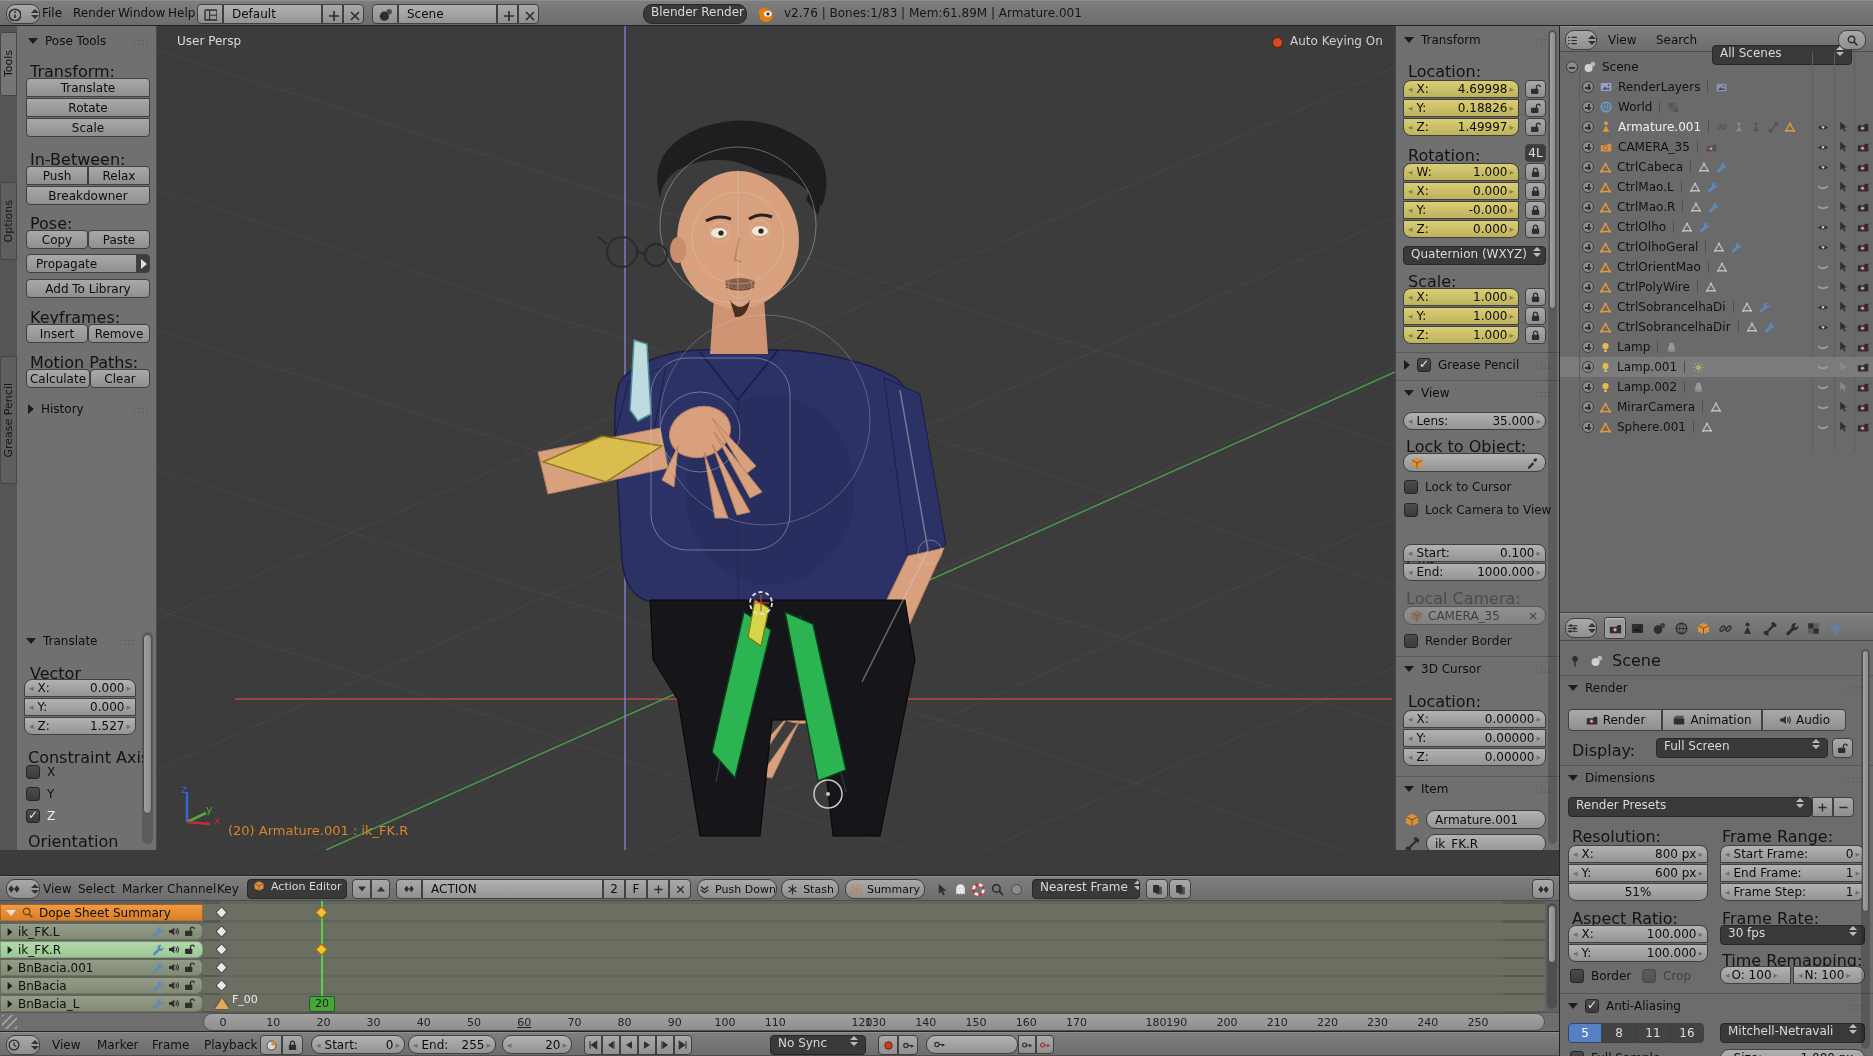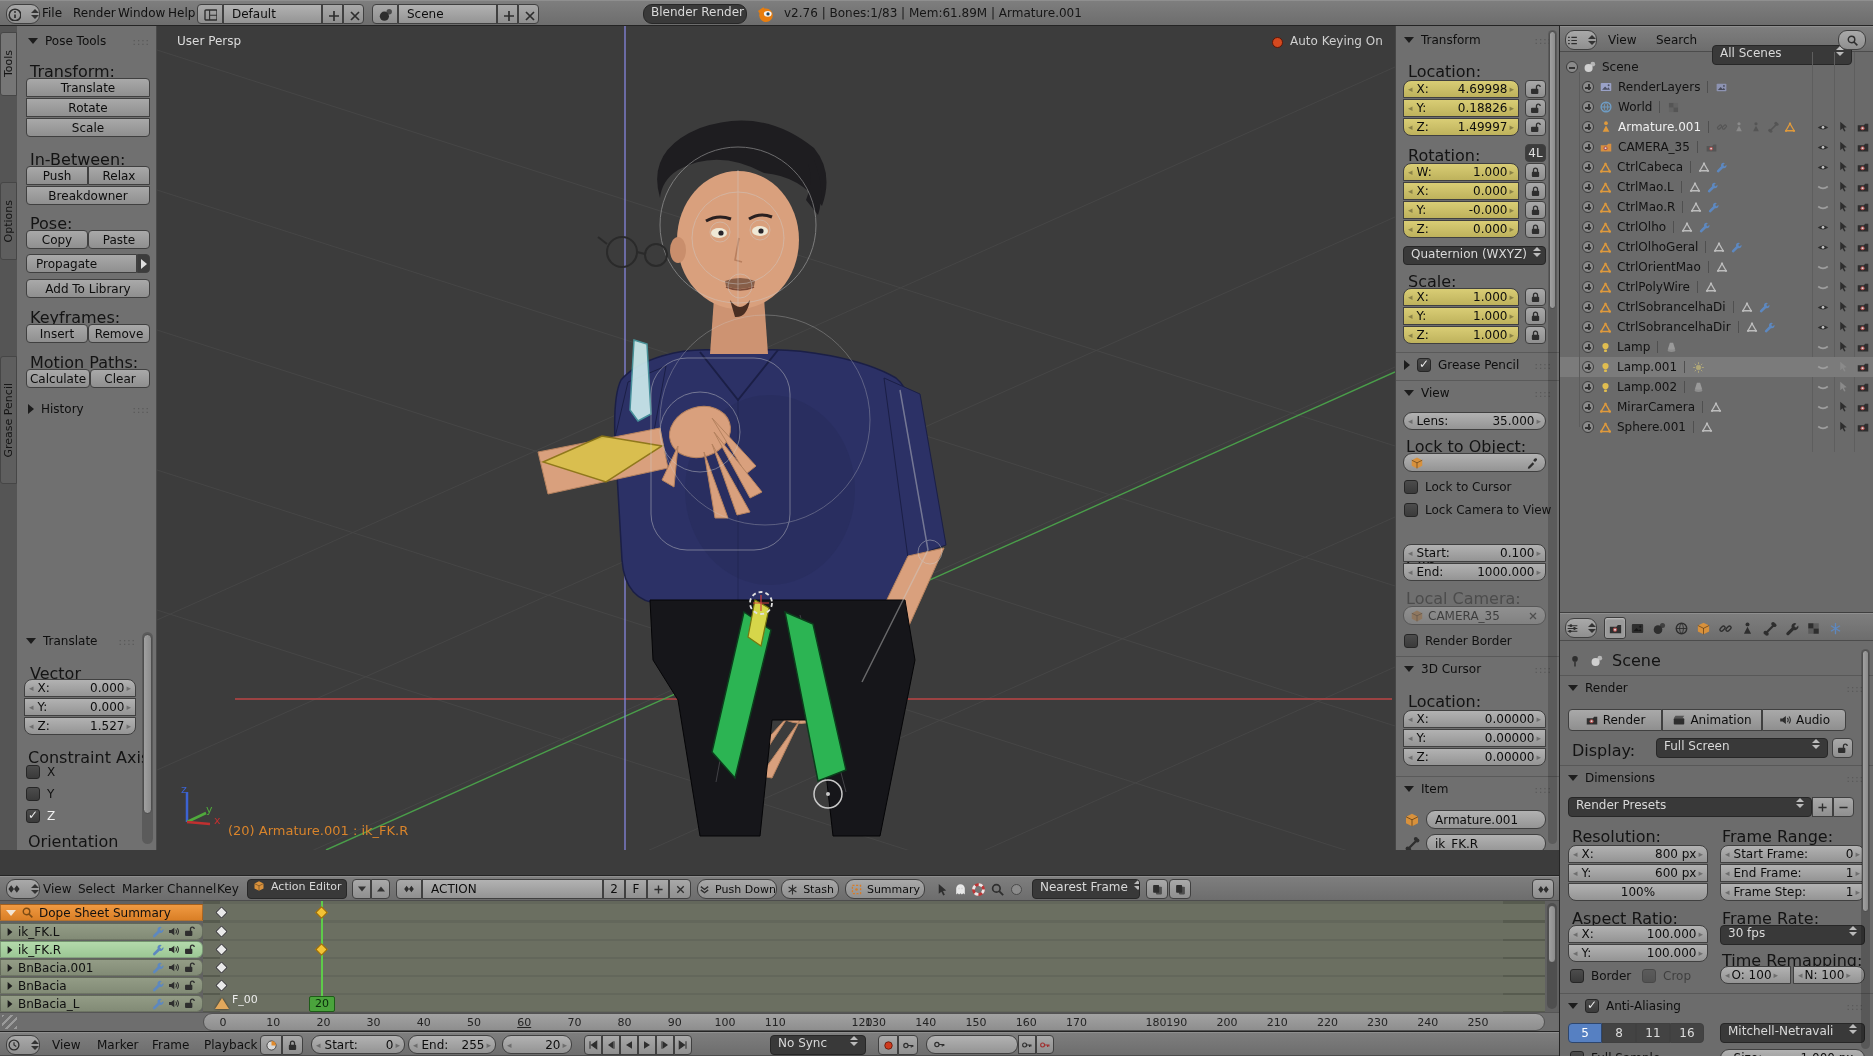--- a/index.html
+++ b/index.html
@@ -1622,21 +1622,21 @@
     <span class="lbl" style="left:162px;top:214px">Frame Range:</span>
     <div class="field" style="left:8px;top:232px;width:140px;height:18px;border-radius:8px 8px 0 0">
         <span class="fl">X:</span>
         <span class="fv">800 px</span>
       </div>
     <div class="field" style="left:8px;top:251px;width:140px;height:18px;border-radius:0">
         <span class="fl">Y:</span>
         <span class="fv">600 px</span>
       </div>
     <div class="field center noarr" style="left:8px;top:270px;width:140px;height:18px;border-radius:0 0 8px 8px">
-        <span class="fv">100%</span>
+        <span class="fv">51%</span>
       </div>
     <div class="field" style="left:160px;top:232px;width:145px;height:18px;border-radius:8px 8px 0 0">
         <span class="fl">Start Frame:</span>
         <span class="fv">0</span>
       </div>
     <div class="field" style="left:160px;top:251px;width:145px;height:18px;border-radius:0">
         <span class="fl">End Frame:</span>
         <span class="fv">1</span>
       </div>
     <div class="field" style="left:160px;top:270px;width:145px;height:18px;border-radius:0 0 8px 8px">

